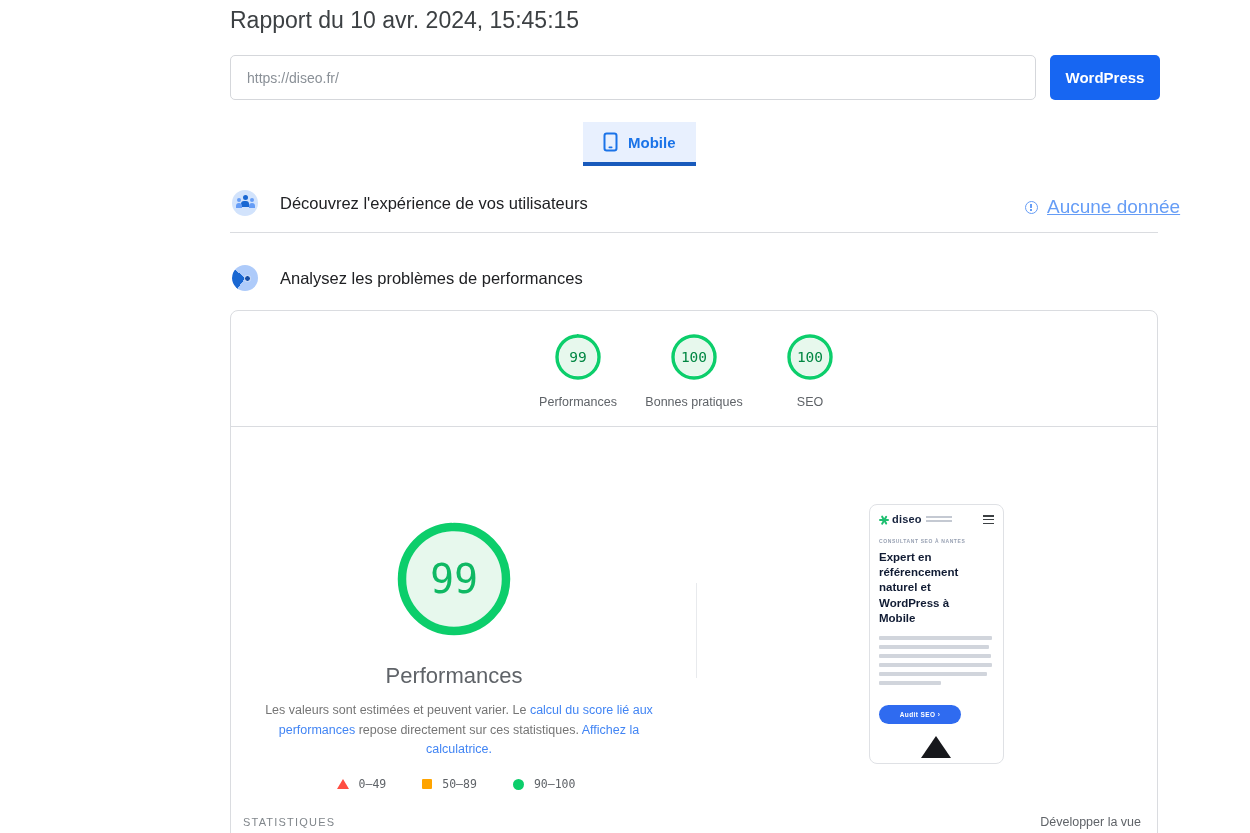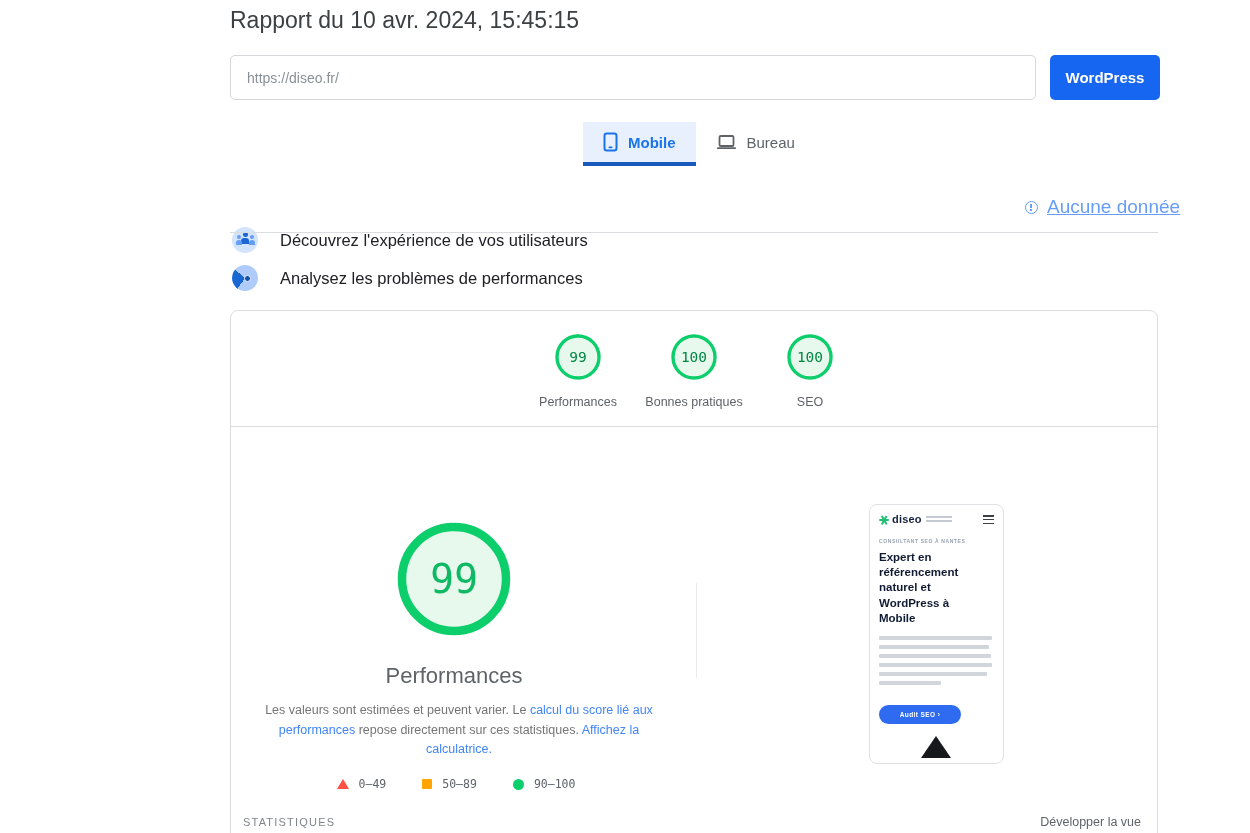--- a/index.html
+++ b/index.html
@@ -116,30 +116,23 @@
 
 <div class="tabs">
   <div class="tab active">
     <svg class="phone-icon-svg" width="15" height="20" viewBox="0 0 15 20">
       <rect x="1.5" y="1.5" width="12" height="17" rx="2.2" fill="none" stroke="#1a73e8" stroke-width="2"></rect>
       <rect x="5.5" y="14.6" width="4" height="1.6" rx="0.8" fill="#1a73e8"></rect>
     </svg>
     <span>Mobile</span>
     <div class="tab-indicator"></div>
   </div>
-  <div class="tab">
-    <svg class="laptop-icon-svg" width="21" height="17" viewBox="0 0 21 17">
-      <rect x="3.5" y="2" width="14" height="10" rx="1.3" fill="none" stroke="#5f6368" stroke-width="1.8"></rect>
-      <rect x="1" y="13.2" width="19" height="1.9" rx="0.9" fill="#5f6368"></rect>
-    </svg>
-    <span>Bureau</span>
-  </div>
-</div>
-
-<div class="section-row" style="left:232px; top:190px;margin-top:37px;">
+</div>
+
+<div class="section-row" style="left:232px; top:190px;">
   <div class="round-icon users-icon">
     <span class="head" style="width:5px;height:5px;left:10.5px;top:5px;"></span>
     <span class="body" style="width:8px;height:6px;left:9px;top:11px;"></span>
     <span class="head side" style="width:4px;height:4px;left:4.5px;top:8px;"></span>
     <span class="body side" style="width:6px;height:5px;left:3.5px;top:13px;"></span>
     <span class="head side" style="width:4px;height:4px;left:17.5px;top:8px;"></span>
     <span class="body side" style="width:6px;height:5px;left:16.5px;top:13px;"></span>
   </div>
   <div class="stitle">Découvrez l'expérience de vos utilisateurs</div>
 </div>

